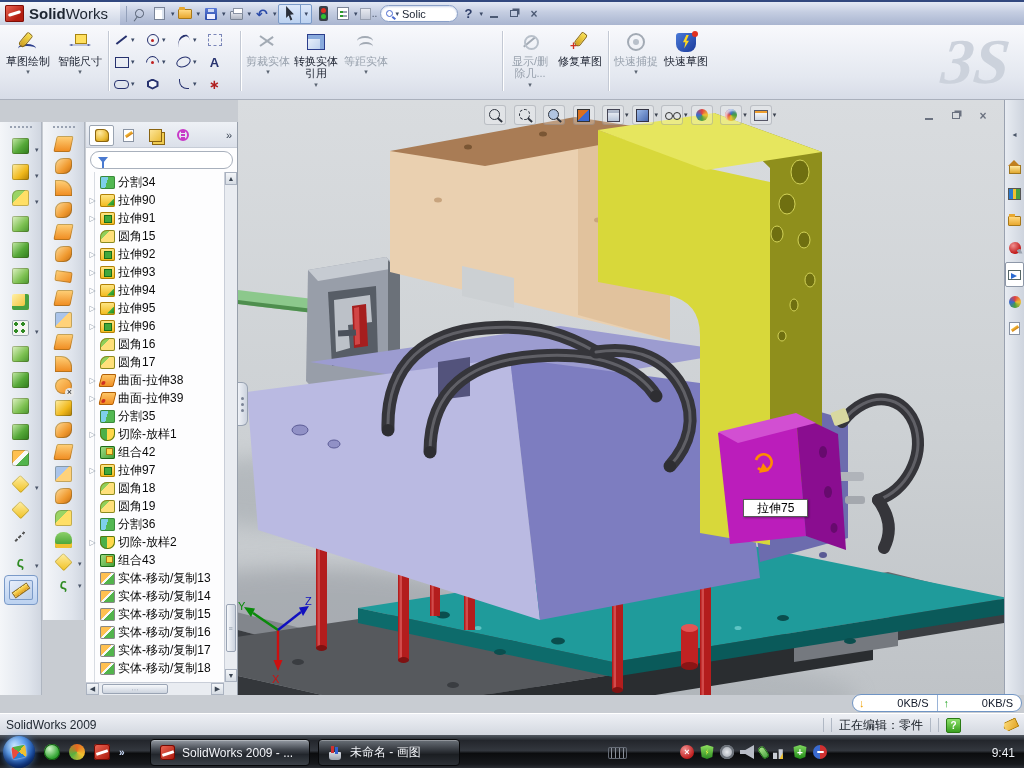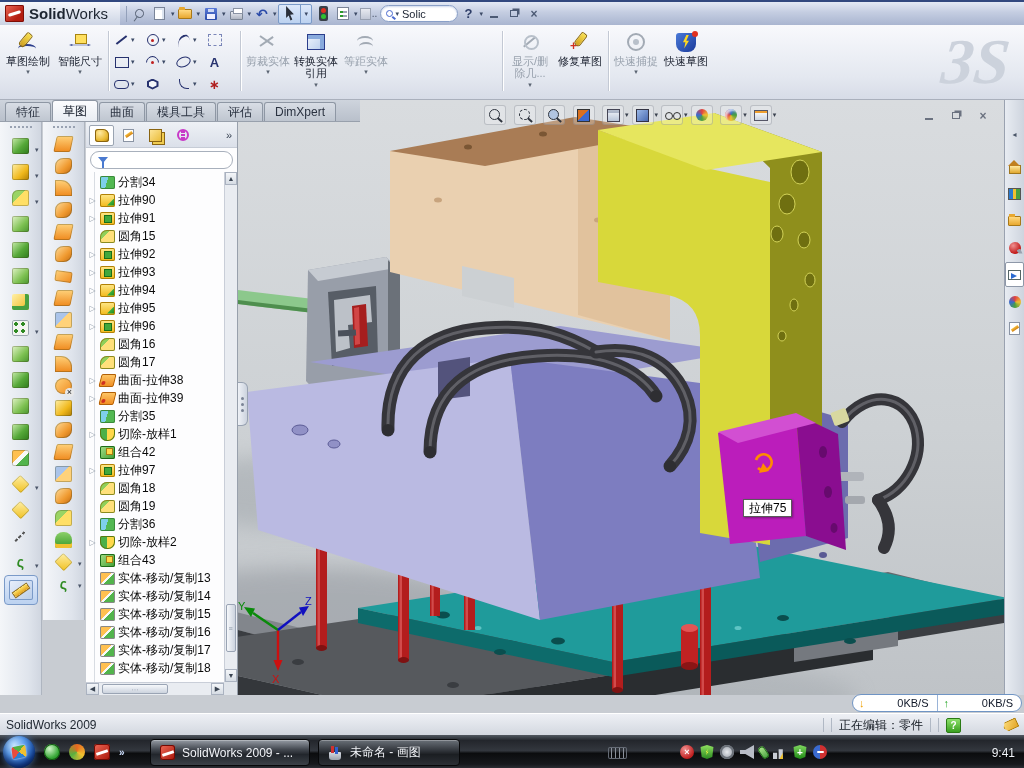--- a/index.html
+++ b/index.html
@@ -221,21 +221,21 @@
   .hud-disp::before{content:"";width:11px;height:11px;background:linear-gradient(135deg,#9ab8e8,#4a6ab0);border:1px solid #334}
   .hud-glass::before{content:"";width:6px;height:6px;border:1.5px solid #333;border-radius:50%;position:absolute;left:3px;top:6px}
   .hud-glass::after{content:"";width:6px;height:6px;border:1.5px solid #333;border-radius:50%;position:absolute;left:11px;top:6px}
   .hud-app::before{content:"";width:12px;height:12px;border-radius:50%;background:conic-gradient(#e04040,#f0c030,#48a040,#3a6ad0,#e04040)}
   .hud-scene::before{content:"";width:12px;height:12px;border-radius:50%;background:conic-gradient(#3a6ad0,#48a040,#f0c030,#e04040,#3a6ad0);box-shadow:inset 2px 2px 2px rgba(255,255,255,.7)}
   .hud-vset::before{content:"";width:12px;height:9px;background:linear-gradient(#fff,#ccd4e0);border:1px solid #556;box-shadow:inset 0 2px 0 #f0a030}
   .docctl{position:absolute;right:12px;top:8px;display:flex;gap:9px;z-index:5}
   .docctl .wbtn{color:#6b7280}
   .docctl .gl-min{background:#6b7280}
   .docctl .gl-res{border-color:#6b7280;box-shadow:2px -2px 0 -0.5px #6b7280}
-  .tooltip{position:absolute;left:505px;top:399px;background:#fff;border:1px solid #5a5a5a;padding:0 5px;height:18px;line-height:17px;font-size:12px;color:#000;z-index:6;box-shadow:1px 1px 2px rgba(0,0,0,.35)}
+  .tooltip{position:absolute;left:505px;top:399px;background:#fff;border:1px solid #5a5a5a;padding:0 13px;height:18px;line-height:17px;font-size:12px;color:#000;z-index:6;box-shadow:1px 1px 2px rgba(0,0,0,.35)}
   .split{position:absolute;left:0;top:282px;width:10px;height:44px;background:linear-gradient(90deg,#eef1f6,#ccd3de);border:1px solid #98a2b2;border-left:none;border-radius:0 6px 6px 0;display:flex;flex-direction:column;align-items:center;justify-content:center;gap:3px;z-index:5}
   .split i{width:3px;height:3px;background:#7a8496;border-radius:50%}
 
   
   .taskpane{position:absolute;right:0;top:100px;width:20px;height:595px;border-left:1px solid #9aa2b0;
     background:linear-gradient(90deg,#e8ecf2,#ced4de);z-index:12;display:flex;flex-direction:column;align-items:center}
   .tpcol{font-size:8px;color:#4a5568;margin:30px 0 14px}
   .tpbtn{width:19px;height:25px;display:flex;align-items:center;justify-content:center;border:1px solid transparent;border-radius:2px;margin:1px 0;position:relative}
   .tpbtn.active{background:#fff;border-color:#8e98a8}
   .tp-home{width:13px;height:11px;position:relative}
@@ -780,46 +780,20 @@
       <div class="rbtn">
           <span class="ric">
             <span class="ri-qskt"></span>
           </span>
         <div class="rlabel">快速草图</div>
         </div>
     </div>
     <div class="watermark">3S</div>
   </div>
 
-  <div class="tabstrip">
-
-      <span class="ctab">
-        <span>特征</span>
-      </span>
-
-      <span class="ctab active">
-        <span>草图</span>
-      </span>
-
-      <span class="ctab">
-        <span>曲面</span>
-      </span>
-
-      <span class="ctab">
-        <span>模具工具</span>
-      </span>
-
-      <span class="ctab">
-        <span>评估</span>
-      </span>
-
-      <span class="ctab">
-        <span>DimXpert</span>
-      </span>
-    </div>
 
   <div class="ltb c1">
     <div class="grip"></div>
     <div style="display:flex;flex-direction:column;align-items:center">
 
         <span class="tbitem">
           <span class="tbi tb-g"></span>
           <span class="tbcaret">▾</span>
         </span>
 

